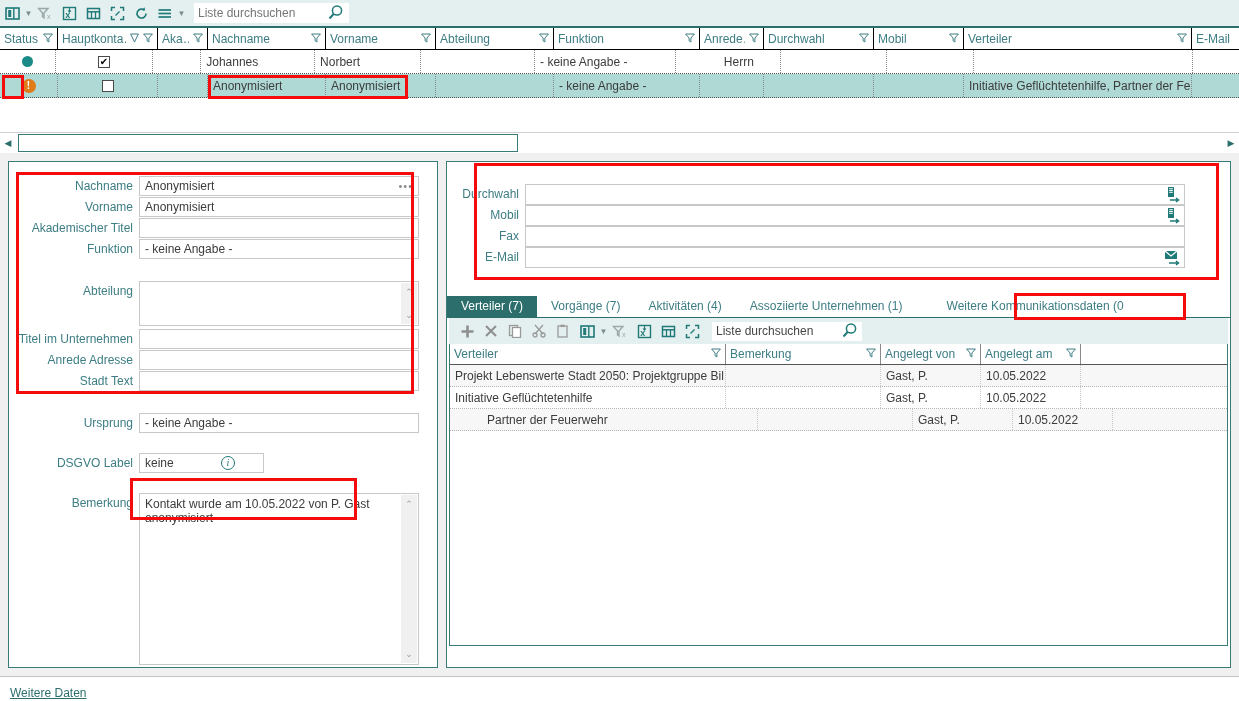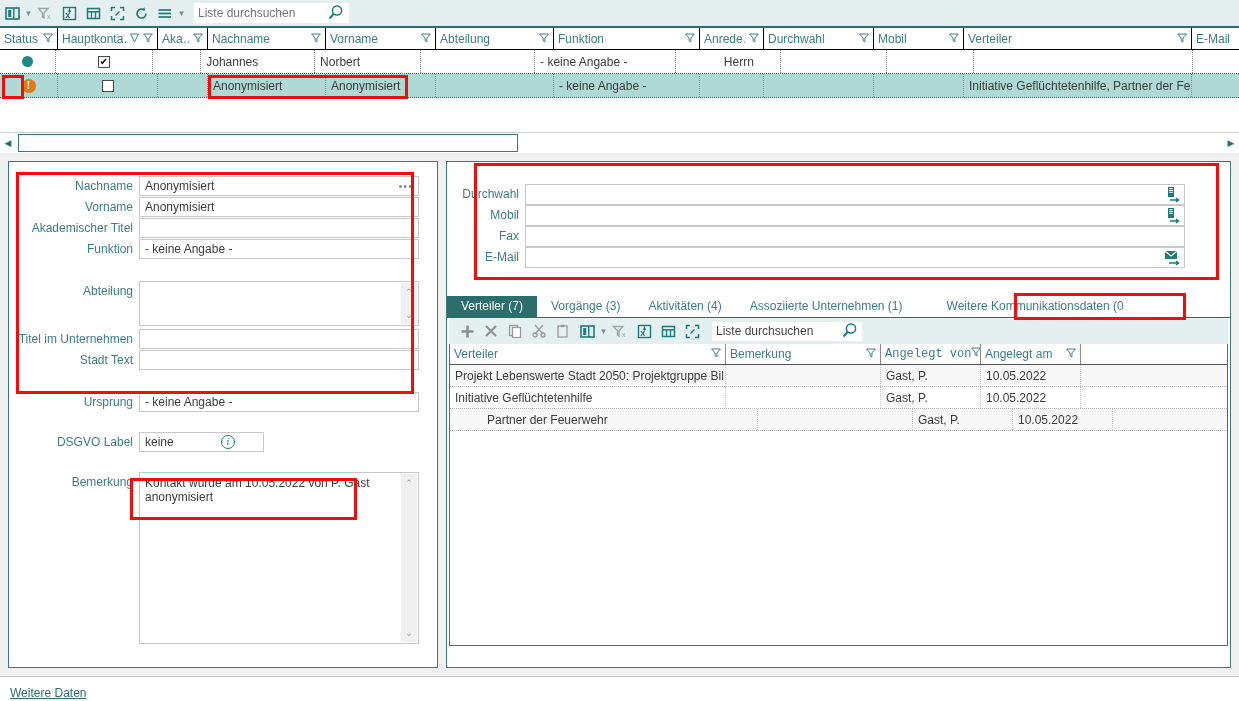--- a/index.html
+++ b/index.html
@@ -472,20 +472,26 @@
           </div>
         </div>
 
         <div class="frow" style="margin-top:3px">
           <div class="flabel" style="width:130px">Titel im Unternehmen</div>
           <div class="finput" style="width:280px">
             <span></span>
           </div>
         </div>
 
+        <div class="frow">
+          <div class="flabel" style="width:130px">Anrede Adresse</div>
+          <div class="finput" style="width:280px">
+            <span></span>
+          </div>
+        </div>
 
         <div class="frow">
           <div class="flabel" style="width:130px">Stadt Text</div>
           <div class="finput" style="width:280px">
             <span></span>
           </div>
         </div>
 
         <div class="frow" style="margin-top:22px">
           <div class="flabel" style="width:130px">Ursprung</div>
@@ -558,21 +564,21 @@
                   <rect x="1" y="2" width="12" height="8" fill="#1f7a78"></rect>
                   <path d="M1 2 L7 7 L13 2" fill="none" stroke="#fff" stroke-width="1.2"></path>
                   <path d="M5 14 H14 M12 12 L14.5 14 L12 16" stroke="#1f7a78" stroke-width="1.5" fill="none"></path>
                 </svg></span>
             </div>
           </div>
         </div>
 
       <div class="tabs">
           <div class="tab active">Verteiler (7)</div>
-          <div class="tab">Vorgänge (3)</div>
+          <div class="tab">Vorgänge (7)</div>
           <div class="tab">Aktivitäten (4)</div>
           <div class="tab">Assoziierte Unternehmen (1)</div>
           <div class="tab" style="margin-left: 16px;">Weitere Kommunikationsdaten (0</div>
         </div>
 
       <div class="inner-toolbar">
         <div class="it-icon">
           <svg width="15" height="15" viewBox="0 0 15 15">
               <path d="M7.5 1.5 V13.5 M1.5 7.5 H13.5" stroke="#8e8e8e" stroke-width="2.6"></path>
             </svg>
@@ -654,21 +660,21 @@
               <span><svg width="10" height="10" viewBox="0 0 10 10">
                   <path d="M0.6 1 H9.4 L5.9 5 V9 L4.1 7.8 V5 Z" fill="none" stroke="#3d7d84" stroke-width="1"></path>
                 </svg></span>
             </div>
             <div class="ig-hcell" style="width: 155px;">
               <span>Bemerkung</span>
               <span><svg width="10" height="10" viewBox="0 0 10 10">
                   <path d="M0.6 1 H9.4 L5.9 5 V9 L4.1 7.8 V5 Z" fill="none" stroke="#3d7d84" stroke-width="1"></path>
                 </svg></span>
             </div>
-            <div class="ig-hcell" style="width: 100px; font-family: Liberation Mono, monospace;">
+            <div class="ig-hcell" style="width: 100px;">
               <span>Angelegt von</span>
               <span><svg width="10" height="10" viewBox="0 0 10 10">
                   <path d="M0.6 1 H9.4 L5.9 5 V9 L4.1 7.8 V5 Z" fill="none" stroke="#3d7d84" stroke-width="1"></path>
                 </svg></span>
             </div>
             <div class="ig-hcell" style="width: 100px;">
               <span>Angelegt am</span>
               <span><svg width="10" height="10" viewBox="0 0 10 10">
                   <path d="M0.6 1 H9.4 L5.9 5 V9 L4.1 7.8 V5 Z" fill="none" stroke="#3d7d84" stroke-width="1"></path>
                 </svg></span>

